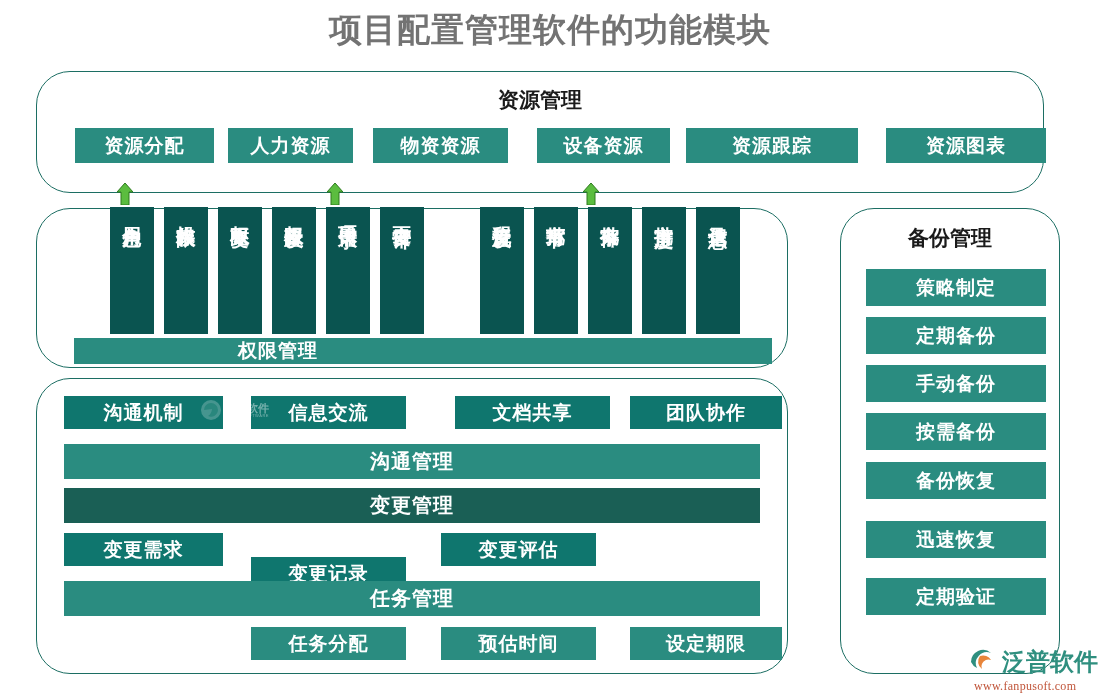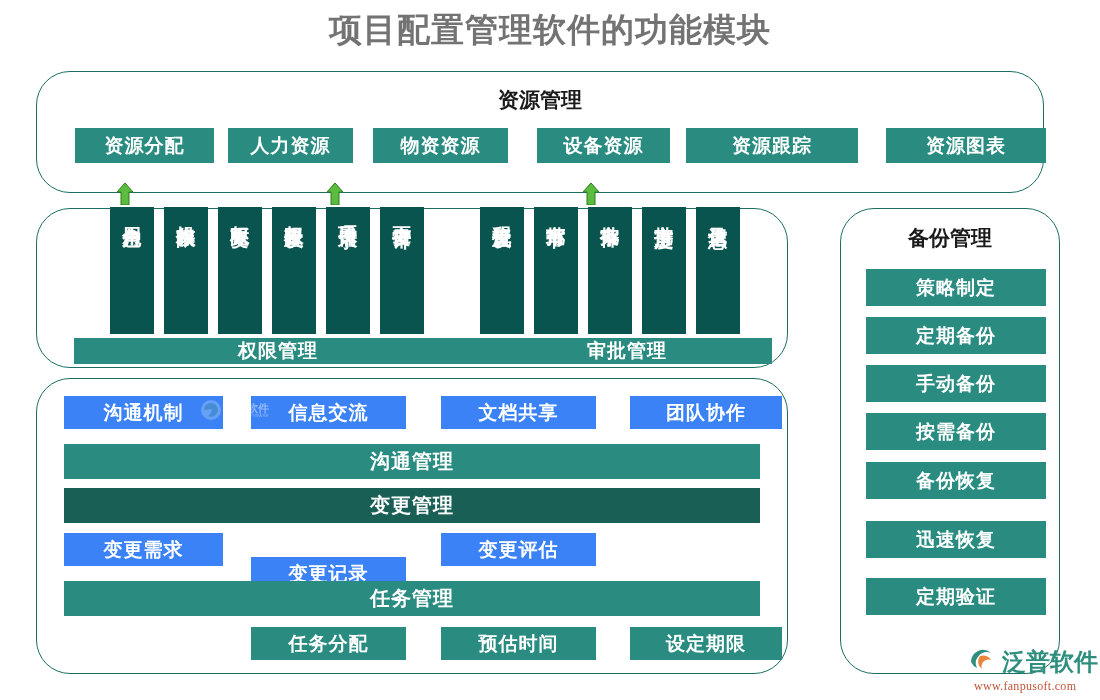--- a/index.html
+++ b/index.html
@@ -68,21 +68,21 @@
     justify-content: center;
     color: #ffffff;
     font-weight: bold;
     font-family: "Liberation Serif", "DejaVu Serif", serif;
     white-space: nowrap;
     letter-spacing: 1px;
   }
   .teal      { background: #2a8c80; }
   .dark-teal { background: #0a5450; }
   .deep-teal { background: #1a5f55; }
-  .light-teal{ background: #3b82f6; }
+  .light-teal{ background: #0f766e; }
 
   
   .res-btn {
     top: 128px;
     height: 35px;
     font-size: 19px;
   }
 
   
   .vbox {
@@ -269,27 +269,26 @@
     </div>
   <div class="btn dark-teal vbox" style="left:642px;">
       <span style="writing-mode:vertical-rl;text-orientation:upright;">审批进度</span>
     </div>
   <div class="btn dark-teal vbox" style="left:696px;">
       <span style="writing-mode:vertical-rl;text-orientation:upright;">记录信息</span>
     </div>
 
   <div id="bar-perm-approval" style="position:absolute;"></div>
   <div class="bar-label" id="label-perm">权限管理</div>
-  <div class="bar-label" id="label-approval">审批管理</div>
 
   <div class="panel" id="panel-collab"></div>
 
   <div class="btn light-teal row-btn" style="left:64px;  top:396px; width:159px;">沟通机制</div>
   <div class="btn light-teal row-btn" style="left:251px; top:396px; width:155px;">信息交流</div>
-  <div class="btn light-teal row-btn" style="left:441px; top:396px; width:155px;">文档共享</div>
+  <div class="btn light-teal row-btn" style="left:455px; top:396px; width:155px;">文档共享</div>
   <div class="btn light-teal row-btn" style="left:630px; top:396px; width:152px;">团队协作</div>
 
   <div id="watermark">
     <svg width="22" height="22" viewBox="0 0 22 22">
       <circle cx="11" cy="11" r="10" fill="#ffffff" opacity="0.55"></circle>
       <path d="M4 11a7 7 0 0 1 14 0a7 7 0 0 1-10 6a9 9 0 0 0 4-7z" fill="#2f8f7f" opacity="0.7"></path>
     </svg>
     <span class="wm-text">
       <span class="wm-main">泛普软件</span>
       <span class="wm-sub">FANPU SOFTWARE</span>

